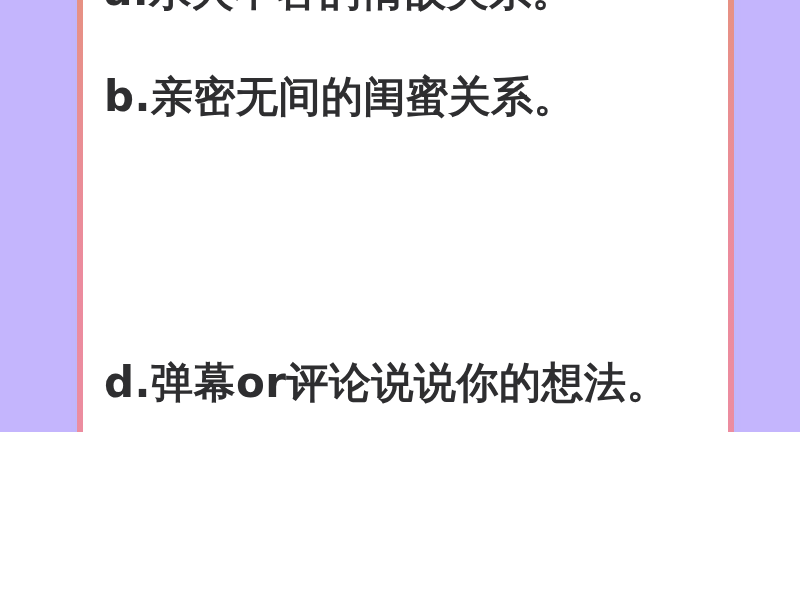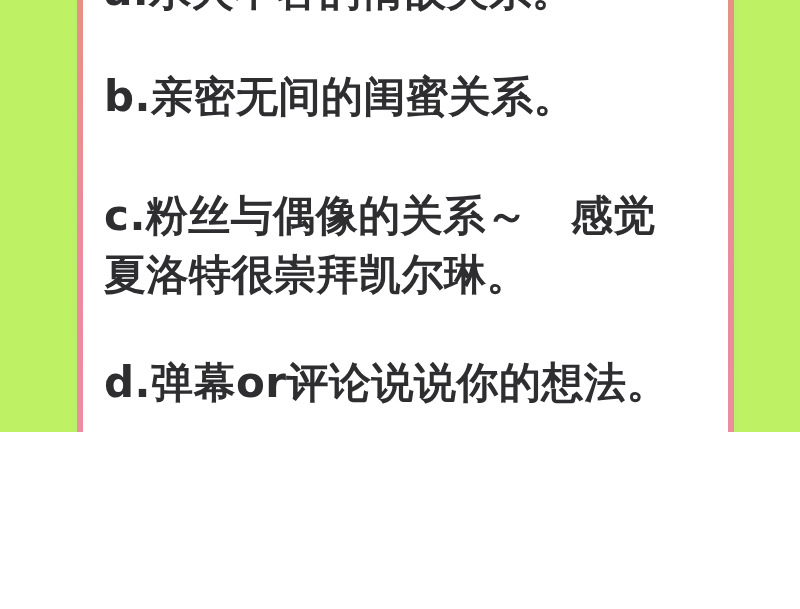--- a/index.html
+++ b/index.html
@@ -3,21 +3,21 @@
 <meta charset="utf-8">
 <style>
   html, body {
     margin: 0;
     padding: 0;
   }
   .page {
     position: relative;
     width: 800px;
     height: 432px;
-    background: #bef264;
+    background: #c4b5fd;
     overflow: hidden;
     font-family: "DejaVu Sans", "Liberation Sans", sans-serif;
   }
   .card-border {
     position: absolute;
     left: 77px;
     top: -40px;
     width: 657px;
     height: 527px;
     background: linear-gradient(180deg, #e6927e 0%, #e98e92 30%, #ec8b9e 60%, #ec8da0 100%);
@@ -54,20 +54,16 @@
 <div class="page">
 
   <div class="card-border">
     <div class="card-inner"></div>
   </div>
 
   <div class="opt opt-a">a.水火不容的情敌关系。</div>
 
   <div class="opt opt-b">b.亲密无间的闺蜜关系。</div>
 
-  <div class="opt opt-c">
-    <div>c.粉丝与偶像的关系～　感觉</div>
-    <div>夏洛特很崇拜凯尔琳。</div>
-  </div>
 
   <div class="opt opt-d">d.弹幕or评论说说你的想法。</div>
 
 </div>
 
 </body></html>

